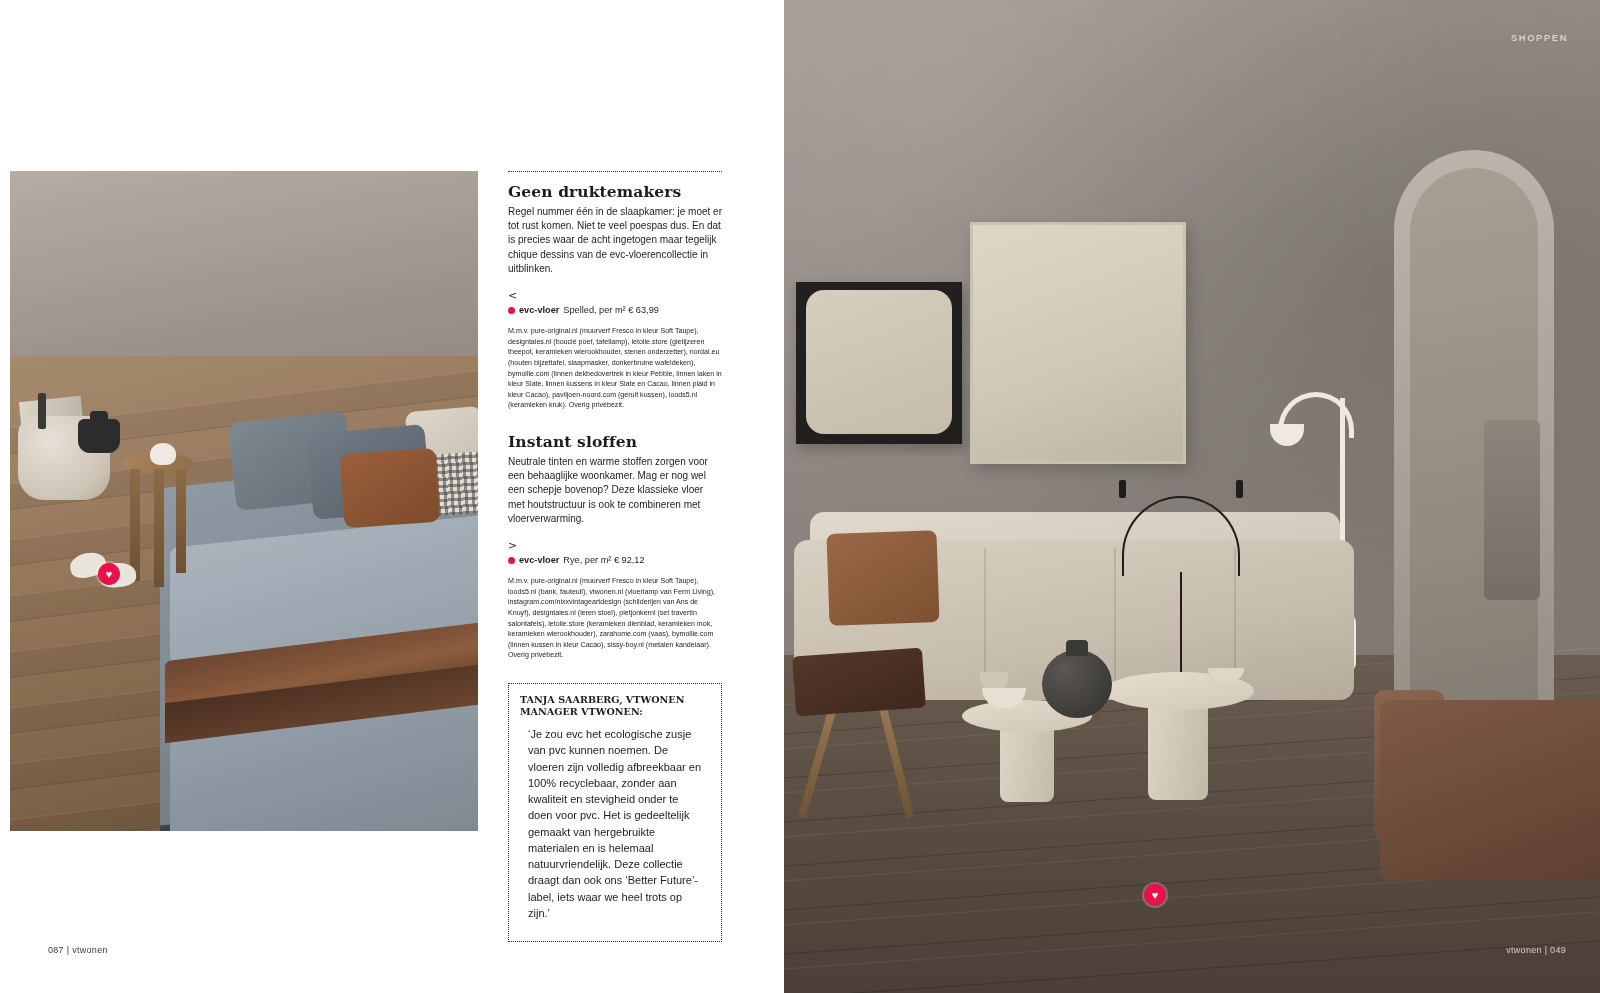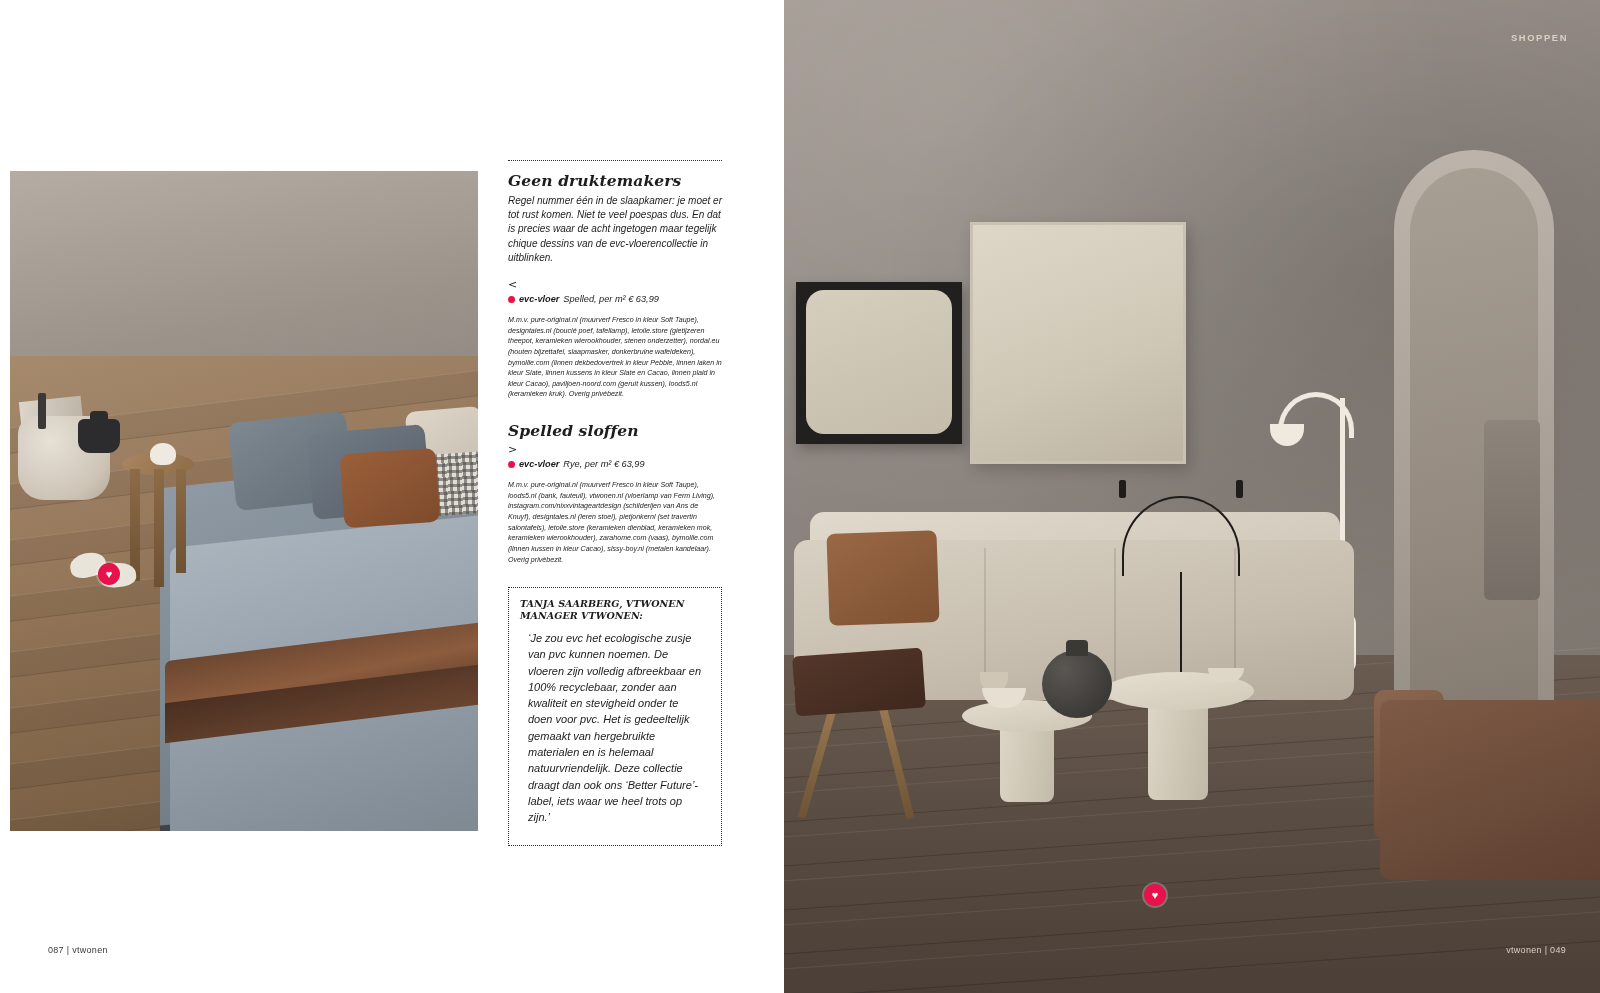--- a/index.html
+++ b/index.html
@@ -143,21 +143,21 @@
     position: absolute; width: 22px; height: 22px; border-radius: 50%;
     background: #e8114b; color: #fff;
     display: flex; align-items: center; justify-content: center;
     font-size: 11px; line-height: 1;
     box-shadow: 0 0 0 2px rgba(255,255,255,0.25);
   }
   .heart-left { left: 98px; top: 563px; }
 
   
   .text-col {
-    position: absolute; left: 508px; top: 160px; width: 214px; font-style: italic;
+    position: absolute; left: 508px; top: 171px; width: 214px;
   }
   .dot-rule {
     border-top: 1px dotted #2b2b2b; height: 0; margin-bottom: 11px;
   }
   .article-title {
     font-family: "DejaVu Serif", serif;
     font-weight: bold;
     font-size: 15.5px;
     line-height: 1.1;
     color: #1d1d1b;
@@ -452,26 +452,27 @@
       <h2 class="article-title">Geen druktemakers</h2>
       <p class="article-intro">Regel nummer één in de slaapkamer: je moet er tot rust komen. Niet te veel poespas dus. En dat is precies waar de acht ingetogen maar tegelijk chique dessins van de evc-vloerencollectie in uitblinken.</p>
       <div class="arrow">&lt;</div>
       <div class="product-line">
         <span class="bullet-dot"></span>
         <span class="product-name">evc-vloer</span>
         <span>Spelled, per m² € 63,99</span>
       </div>
       <p class="credits">M.m.v. pure-original.nl (muurverf Fresco in kleur Soft Taupe), designtales.nl (bouclé poef, tafellamp), letoile.store (gietijzeren theepot, keramieken wierookhouder, stenen onderzetter), nordal.eu (houten bijzettafel, slaapmasker, donkerbruine wafeldeken), bymollie.com (linnen dekbedovertrek in kleur Pebble, linnen laken in kleur Slate, linnen kussens in kleur Slate en Cacao, linnen plaid in kleur Cacao), paviljoen-noord.com (geruit kussen), loods5.nl (keramieken kruk). Overig privébezit.</p>
 
-      <h2 class="article-title">Spelled sloffen</h2>
+      <h2 class="article-title">Instant sloffen</h2>
+      <p class="article-intro">Neutrale tinten en warme stoffen zorgen voor een behaaglijke woonkamer. Mag er nog wel een schepje bovenop? Deze klassieke vloer met houtstructuur is ook te combineren met vloerverwarming.</p>
       <div class="arrow">&gt;</div>
       <div class="product-line">
         <span class="bullet-dot"></span>
         <span class="product-name">evc-vloer</span>
-        <span>Rye, per m² € 63,99</span>
+        <span>Rye, per m² € 92,12</span>
       </div>
       <p class="credits">M.m.v. pure-original.nl (muurverf Fresco in kleur Soft Taupe), loods5.nl (bank, fauteuil), vtwonen.nl (vloerlamp van Ferm Living), instagram.com/nixxvintageartdesign (schilderijen van Ans de Knuyf), designtales.nl (leren stoel), pietjonkernl (set travertin salontafels), letoile.store (keramieken dienblad, keramieken mok, keramieken wierookhouder), zarahome.com (vaas), bymollie.com (linnen kussen in kleur Cacao), sissy-boy.nl (metalen kandelaar). Overig privébezit.</p>
 
       <div class="quote-box">
         <div class="quote-head">TANJA SAARBERG, VTWONEN MANAGER VTWONEN:</div>
         <p class="quote-body">‘Je zou evc het ecologische zusje van pvc kunnen noemen. De vloeren zijn volledig afbreekbaar en 100% recyclebaar, zonder aan kwaliteit en stevigheid onder te doen voor pvc. Het is gedeeltelijk gemaakt van hergebruikte materialen en is helemaal natuurvriendelijk. Deze collectie draagt dan ook ons ‘Better Future’-label, iets waar we heel trots op zijn.’</p>
       </div>
 
     </div>
 

